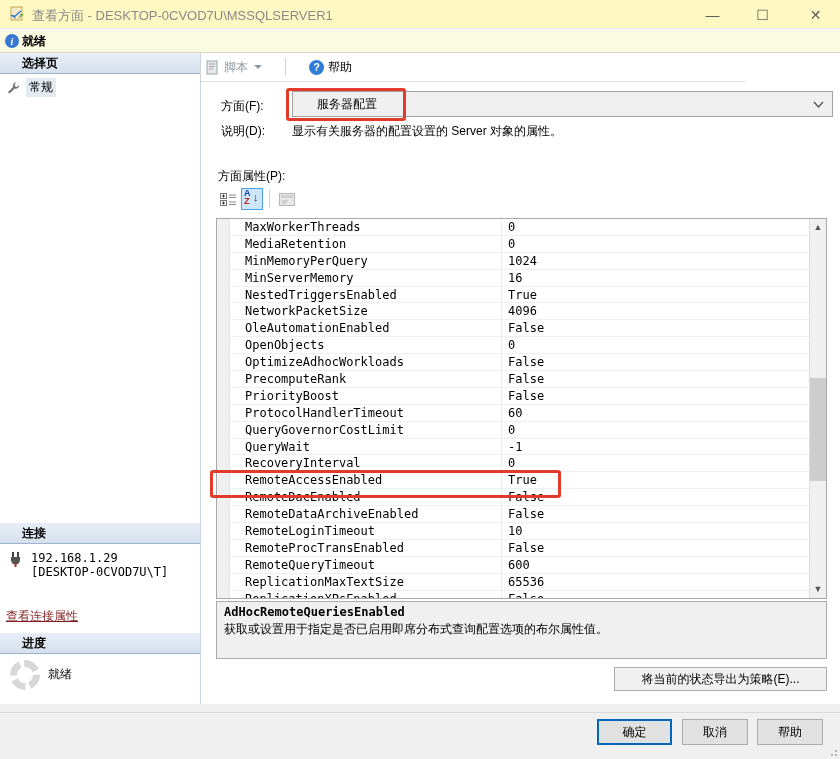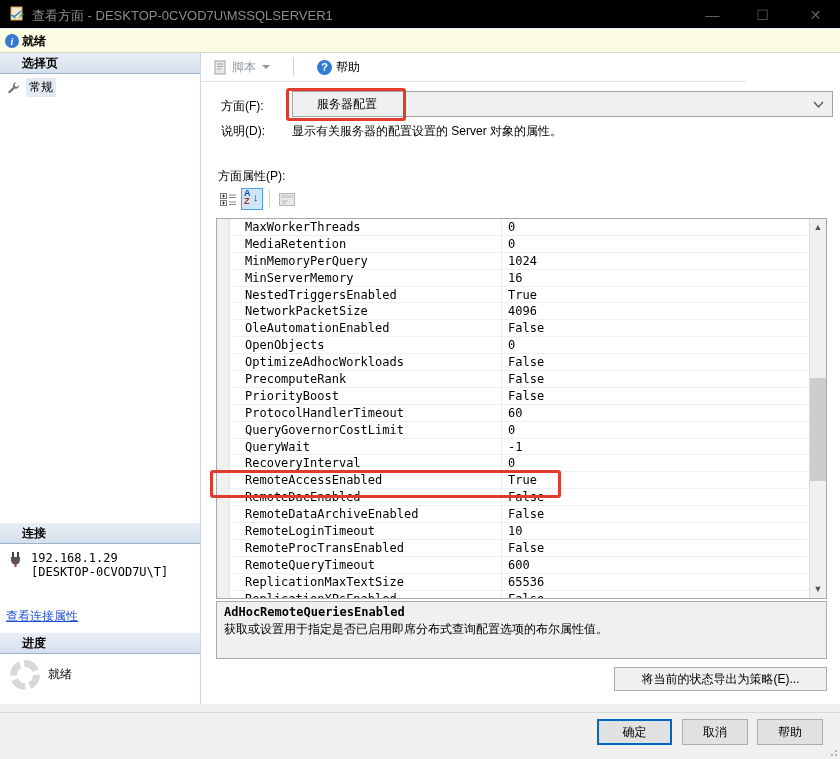--- a/index.html
+++ b/index.html
@@ -9,21 +9,21 @@
     font-family: "Liberation Sans", sans-serif;
     font-size: 12px;
     background: #ffffff;
     overflow: hidden;
     color: #000;
   }
   .mono { font-family: "DejaVu Sans Mono", monospace; }
   .abs { position: absolute; }
 
   
-  .titlebar { left:0; top:0; width:840px; height:29px; background:#000000; border-bottom:1px solid #e6e6e6; }
+  .titlebar { left:0; top:0; width:840px; height:29px; background:#fef9c3; border-bottom:1px solid #e6e6e6; }
   .title-icon { left:9px; top:6px; width:17px; height:17px; }
   .title-text { left:32px; top:7px; color:#8a8a8a; font-size:13px; white-space:nowrap; }
   .capbtn { top:0; width:45px; height:29px; display:flex; align-items:center; justify-content:center;
             color:#5f5f5f; font-size:14px; cursor:default; }
   .capbtn.min { left:690px; } .capbtn.max { left:740px; } .capbtn.close { left:793px; }
 
   
   .infostrip { left:0; top:30px; width:840px; height:23px; background:#fbfbe2; border-bottom:1px solid #d6d6c2;
                display:flex; align-items:center; padding-left:5px; }
   .info-icon { width:14px; height:14px; border-radius:50%; background:#3779d2; color:#fff; font-size:10px;
@@ -33,29 +33,29 @@
 
   
   .sidebar { left:0; top:53px; width:201px; height:651px; background:#ffffff; border-right:1px solid #ccd4dd; }
   .band { position:absolute; left:0; width:200px; height:21px; line-height:21px; padding-left:22px;
           font-weight:bold; background:linear-gradient(#e8eef6,#d5e0ec); border-bottom:1px solid #9db3cc; }
   .band.b1 { top:0; } .band.b2 { top:470px; } .band.b3 { top:580px; }
   .side-item { position:absolute; left:6px; top:25px; display:flex; align-items:center; gap:6px; cursor:default; }
   .side-item .lbl { background:#e4eaf1; padding:1px 3px; }
   .conn-row { position:absolute; left:8px; top:498px; display:flex; gap:7px; }
   .conn-text { line-height:14px; }
-  .view-link { position:absolute; left:6px; top:555px; color:#1d4ed8; text-decoration:underline; cursor:pointer; }
+  .view-link { position:absolute; left:6px; top:555px; color:#7f1d1d; text-decoration:underline; cursor:pointer; }
   .spinner { position:absolute; left:10px; top:607px; width:30px; height:30px; border:7px dashed #d8d8d8;
              border-radius:50%; }
   .progress-txt { position:absolute; left:48px; top:613px; }
 
   
   .rpanel { left:201px; top:53px; width:639px; height:651px; background:#fff; }
   .rtoolbar { position:absolute; left:0; top:0; width:545px; height:29px; border-bottom:1px solid #e2e2e2;
-              display:flex; align-items:center; padding-left:8px; gap:15px; }
+              display:flex; align-items:center; gap:15px; }
   .script-btn { display:flex; align-items:center; gap:4px; color:#8d98a3; padding:2px 4px; }
   .caret { width:0; height:0; border-left:4px solid transparent; border-right:4px solid transparent;
            border-top:4px solid #8d98a3; margin-left:2px; }
   .vsep { width:1px; height:18px; background:#d2d2d2; margin:0 4px; }
   .help-btn { display:flex; align-items:center; gap:4px; padding:2px 4px; }
   .help-icon { width:15px; height:15px; border-radius:50%; background:#2e7cd6; color:#fff; font-weight:bold;
                font-size:11px; display:inline-flex; align-items:center; justify-content:center; }
 
   .flabel { position:absolute; left:20px; white-space:nowrap; }
   .facet-label { top:45px; }

